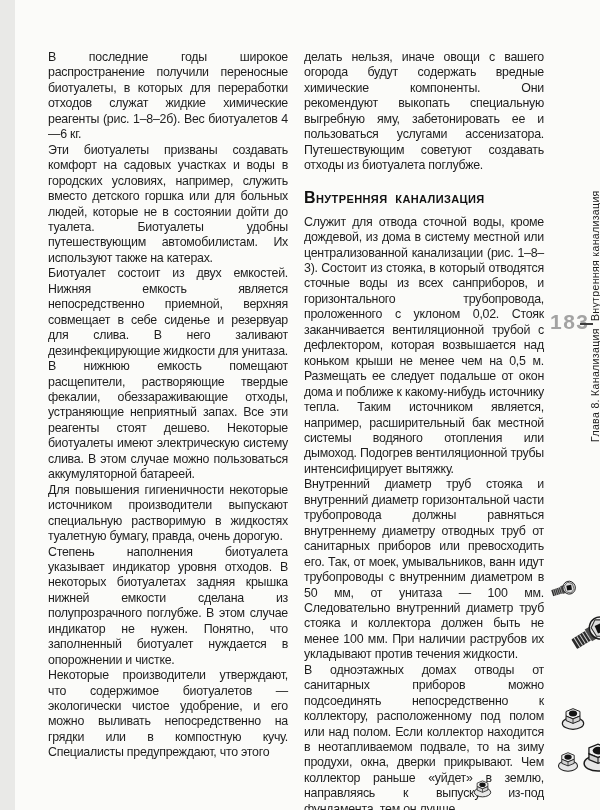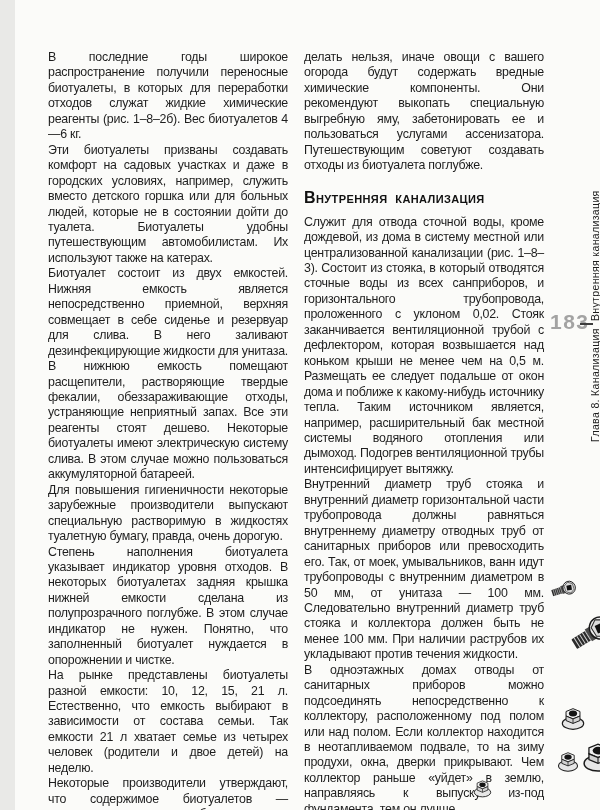--- a/index.html
+++ b/index.html
@@ -98,25 +98,24 @@
         <path d="M15 14.5V20" stroke="#1a1a1a" stroke-width="1"></path>
         <ellipse cx="15" cy="8" rx="5" ry="3.6" fill="#141414"></ellipse>
       </g>
     </defs>
   </svg>
 
   <div class="columns">
 
     <div class="col">
       <p>В последние годы широкое распространение получили переносные биотуалеты, в которых для переработки отходов служат жидкие химические реагенты (рис. 1–8–2б). Вес биотуалетов 4—6 кг.</p>
-      <p>Эти биотуалеты призваны создавать комфорт на садовых участках и даже в городских условиях, например, служить вместо детского горшка или для больных людей, которые не в состоянии дойти до туалета. Биотуалеты удобны путешествующим автомобилистам. Их используют также на катерах.</p>
+      <p>Эти биотуалеты призваны создавать комфорт на садовых участках и воды в городских условиях, например, служить вместо детского горшка или для больных людей, которые не в состоянии дойти до туалета. Биотуалеты удобны путешествующим автомобилистам. Их используют также на катерах.</p>
       <p>Биотуалет состоит из двух емкостей. Нижняя емкость является непосредственно приемной, верхняя совмещает в себе сиденье и резервуар для слива. В него заливают дезинфекцирующие жидкости для унитаза. В нижнюю емкость помещают расщепители, растворяющие твердые фекалии, обеззараживающие отходы, устраняющие неприятный запах. Все эти реагенты стоят дешево. Некоторые биотуалеты имеют электрическую систему слива. В этом случае можно пользоваться аккумуляторной батареей.</p>
-      <p>Для повышения гигиеничности некоторые зарубежные производители выпускают специальную растворимую в жидкостях туалетную бумагу, правда, очень дорогую.</p>
+      <p>Для повышения гигиеничности некоторые источником производители выпускают специальную растворимую в жидкостях туалетную бумагу, правда, очень дорогую.</p>
       <p>Степень наполнения биотуалета указывает индикатор уровня отходов. В некоторых биотуалетах задняя крышка нижней емкости сделана из полупрозрачного поглубже. В этом случае индикатор не нужен. Понятно, что заполненный биотуалет нуждается в опорожнении и чистке.</p>
-      <p>На рынке представлены биотуалеты разной емкости: 10, 12, 15, 21 л. Естественно, что емкость выбирают в зависимости от состава семьи. Так емкости 21 л хватает семье из четырех человек (родители и двое детей) на неделю.</p>
       <p>Некоторые производители утверждают, что содержимое биотуалетов — экологически чистое удобрение, и его можно выливать непосредственно на грядки или в компостную кучу. Специалисты предупреждают, что этого</p>
     </div>
 
     <div class="col">
       <p>делать нельзя, иначе овощи с вашего огорода будут содержать вредные химические компоненты. Они рекомендуют выкопать специальную выгребную яму, забетонировать ее и пользоваться услугами ассенизатора. Путешествующим советуют создавать отходы из биотуалета поглубже.</p>
       <h2 class="section-heading">Внутренняя канализация</h2>
       <p>Служит для отвода сточной воды, кроме дождевой, из дома в систему местной или централизованной канализации (рис. 1–8–3). Состоит из стояка, в который отводятся сточные воды из всех санприборов, и горизонтального трубопровода, проложенного с уклоном 0,02. Стояк заканчивается вентиляционной трубой с дефлектором, которая возвышается над коньком крыши не менее чем на 0,5 м. Размещать ее следует подальше от окон дома и поближе к какому-нибудь источнику тепла. Таким источником является, например, расширительный бак местной системы водяного отопления или дымоход. Подогрев вентиляционной трубы интенсифицирует вытяжку.</p>
       <p>Внутренний диаметр труб стояка и внутренний диаметр горизонтальной части трубопровода должны равняться внутреннему диаметру отводных труб от санитарных приборов или превосходить его. Так, от моек, умывальников, ванн идут трубопроводы с внутренним диаметром в 50 мм, от унитаза — 100 мм. Следовательно внутренний диаметр труб стояка и коллектора должен быть не менее 100 мм. При наличии раструбов их укладывают против течения жидкости.</p>
       <p>В одноэтажных домах отводы от санитарных приборов можно подсоединять непосредственно к коллектору, расположенному под полом или над полом. Если коллектор находится в неотапливаемом подвале, то на зиму продухи, окна, дверки прикрывают. Чем коллектор раньше «уйдет» в землю, направляясь к выпуску из-под фундамента, тем он лучше</p>
     </div>

